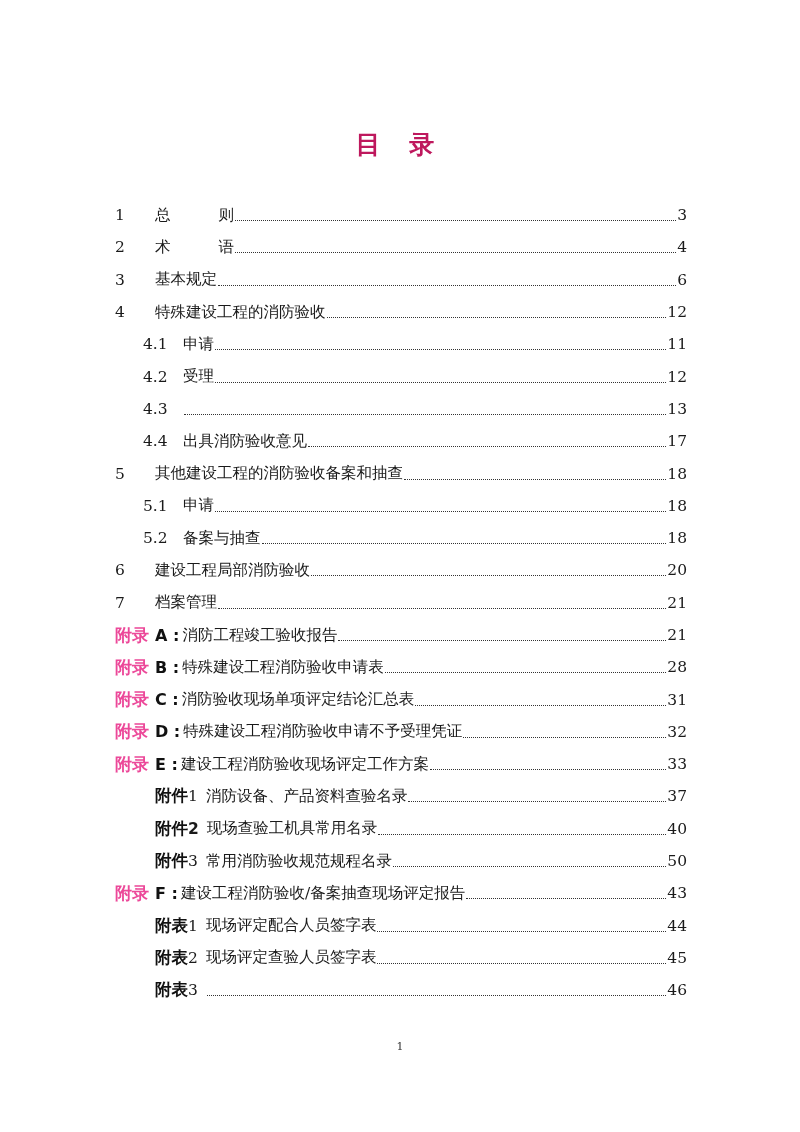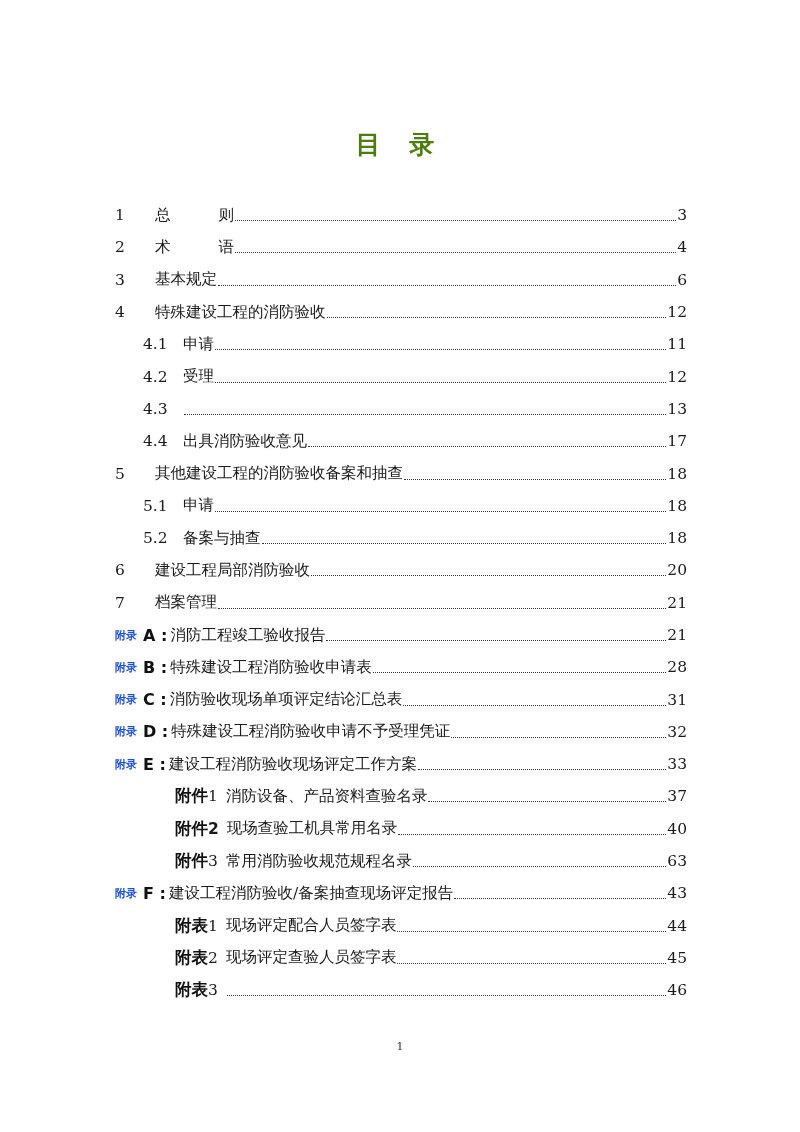--- a/index.html
+++ b/index.html
@@ -1,40 +1,40 @@
 <!DOCTYPE html>
 <html><head>
   <meta charset="utf-8">
   <style>
     html, body { margin: 0; padding: 0; background: #ffffff; }
     body { width: 800px; height: 1132px; position: relative; overflow: hidden;
            font-family: "DejaVu Serif", "Liberation Serif", serif; color: #1a1a1a; }
     .title { position: absolute; top: 128px; left: 0; width: 800px; text-align: center;
              font-family: "DejaVu Sans", "Liberation Sans", sans-serif; font-weight: bold;
-             font-size: 25px; letter-spacing: 10px; color: #4d7c0f; }
+             font-size: 25px; letter-spacing: 10px; color: #be185d; }
     .toc { position: absolute; top: 199px; left: 115px; width: 572px; }
     .row { position: relative; height: 32.3px; display: flex; align-items: center;
            font-size: 15.5px; white-space: nowrap; }
     .row .num { display: inline-block; }
     .row .label { display: inline-block; text-align: center; }
     .row .dots { flex: 1; overflow: hidden; margin: 0 1px; align-self: center;
                  height: 20px; position: relative; }
     .row .dots::before { content: ""; position: absolute; left: 0; right: 0; bottom: 4px;
                  border-bottom: 1.6px dotted #333; }
     .row .page { display: inline-block; text-align: right; }
     .lvl1 .num { width: 40px; }
     .lvl2 { padding-left: 28px; }
     .lvl2 .num { width: 40px; }
     .lvl3 { padding-left: 40px; }
     .app .tag { font-family: "DejaVu Sans", "Liberation Sans", sans-serif; font-weight: bold;
-                font-size: 11px; color: #1d4ed8; }
+                font-size: 17px; color: #ec4899; }
     .app .tag-letter { font-family: "DejaVu Sans", "Liberation Sans", sans-serif; font-weight: bold;
                 font-size: 16px; margin-left: 6px; margin-right: 3px; color: #111; }
     .sub .tag { font-family: "DejaVu Sans", "Liberation Sans", sans-serif; font-weight: bold;
-                font-size: 16.5px; color: #111; margin-left: 20px; }
+                font-size: 16.5px; color: #111; }
     .sub .idx { margin-right: 8px; }
     .sub .idx.bold { font-family: "DejaVu Sans", "Liberation Sans", sans-serif; font-weight: bold; }
     .sp { display: inline-block; width: 48px; }
     .footer { position: absolute; top: 1040px; left: 0; width: 800px; text-align: center;
               font-size: 11px; color: #333; }
   </style>
 </head>
 <body>
 
 <div class="title">目 录</div>
@@ -185,21 +185,21 @@
     <span class="label">现场查验工机具常用名录</span>
     <span class="dots"></span>
     <span class="page">40</span>
   </div>
 
   <div class="row sub lvl3">
     <span class="tag">附件</span>
     <span class="idx">3</span>
     <span class="label">常用消防验收规范规程名录</span>
     <span class="dots"></span>
-    <span class="page">63</span>
+    <span class="page">50</span>
   </div>
 
   <div class="row app">
     <span class="tag">附录</span>
     <span class="tag-letter"><span>F</span><span> </span><span>:</span></span>
     <span class="label">建设工程消防验收/备案抽查现场评定报告</span>
     <span class="dots"></span>
     <span class="page">43</span>
   </div>
 

